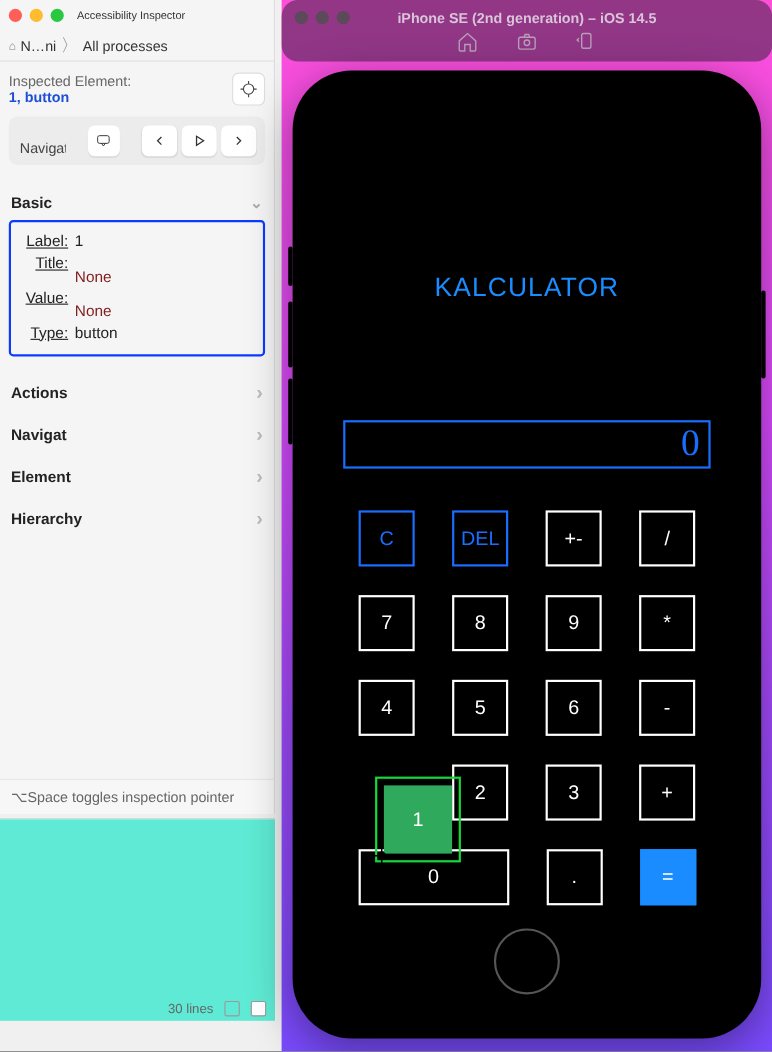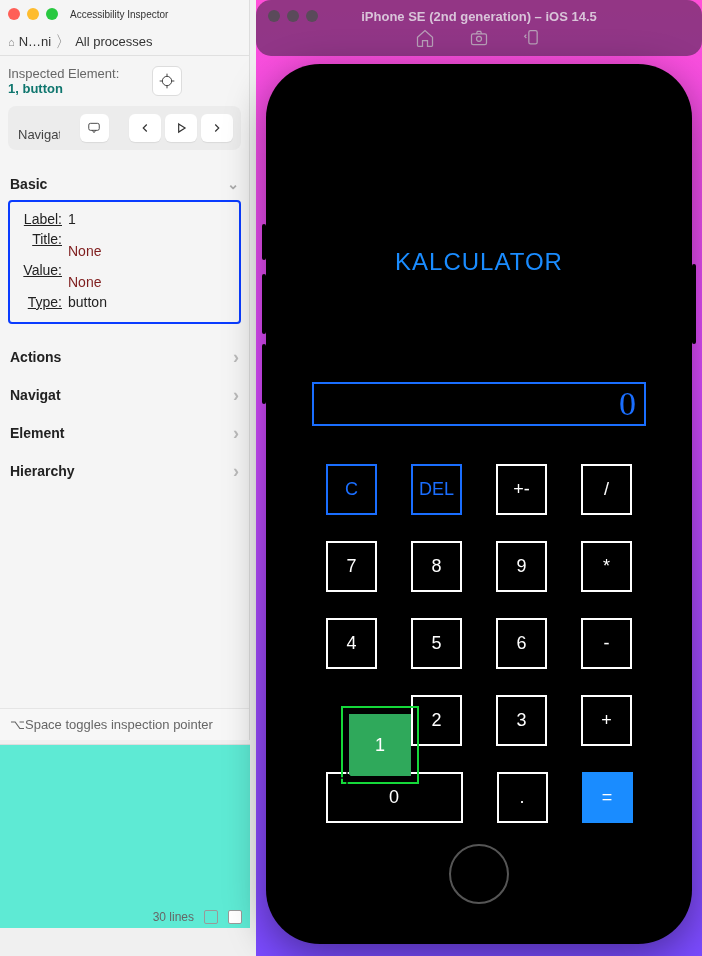--- a/index.html
+++ b/index.html
@@ -11,24 +11,24 @@
     .traffic-lights { display: flex; gap: 7px; align-items: center; }
     .tl { width: 12px; height: 12px; border-radius: 50%; }
     .tl-red { background: #ff5f57; }
     .tl-yellow { background: #febc2e; }
     .tl-green { background: #28c840; }
     .titlebar-title { font-size: 10px; color: #333; margin-left: 6px; }
     .breadcrumb { height: 28px; display: flex; align-items: center; padding: 0 8px; gap: 4px; font-size: 13px; color: #333; border-bottom: 1px solid #e0e0e0; }
     .breadcrumb .bc-icon { color: #888; font-size: 11px; }
     .bc-chev { color: #888; font-size: 16px; line-height: 1; }
     .inspector-body { padding: 10px 8px; flex: 1; overflow: hidden; }
-    .inspected-row { display: flex; align-items: flex-start; margin-bottom: 10px; gap: 33px; }
+    .inspected-row { display: flex; align-items: flex-start; justify-content: space-between; margin-bottom: 10px; gap: 33px; }
     .inspected-labels { font-size: 13px; }
     .insp-label { color: #666; }
-    .insp-value { font-weight: 600; color: #0f766e; }
+    .insp-value { font-weight: 600; color: #1d4ed8; }
     .target-btn { width: 30px; height: 30px; border: 1px solid #ddd; border-radius: 6px; background: #fff; display: flex; align-items: center; justify-content: center; }
     .target-btn svg { width: 16px; height: 16px; }
     .nav-bar { background: #ececec; border-radius: 8px; padding: 8px; display: flex; align-items: flex-end; gap: 20px; margin-bottom: 18px; }
     .nav-label { font-size: 13px; color: #444; padding: 0 2px; overflow: hidden; text-overflow: clip; white-space: nowrap; max-width: 54px; }
     .seg { display: flex; gap: 0; }
     .pill { width: 32px; height: 28px; background: #fff; border: none; border-radius: 6px; display: flex; align-items: center; justify-content: center; box-shadow: 0 1px 1px rgba(0,0,0,0.08); }
     .pill + .pill { margin-left: 4px; }
     .pill svg { width: 14px; height: 14px; }
 
     .section-header { display: flex; justify-content: space-between; align-items: center; padding: 8px 2px; font-size: 14px; font-weight: 600; color: #222; cursor: pointer; }

